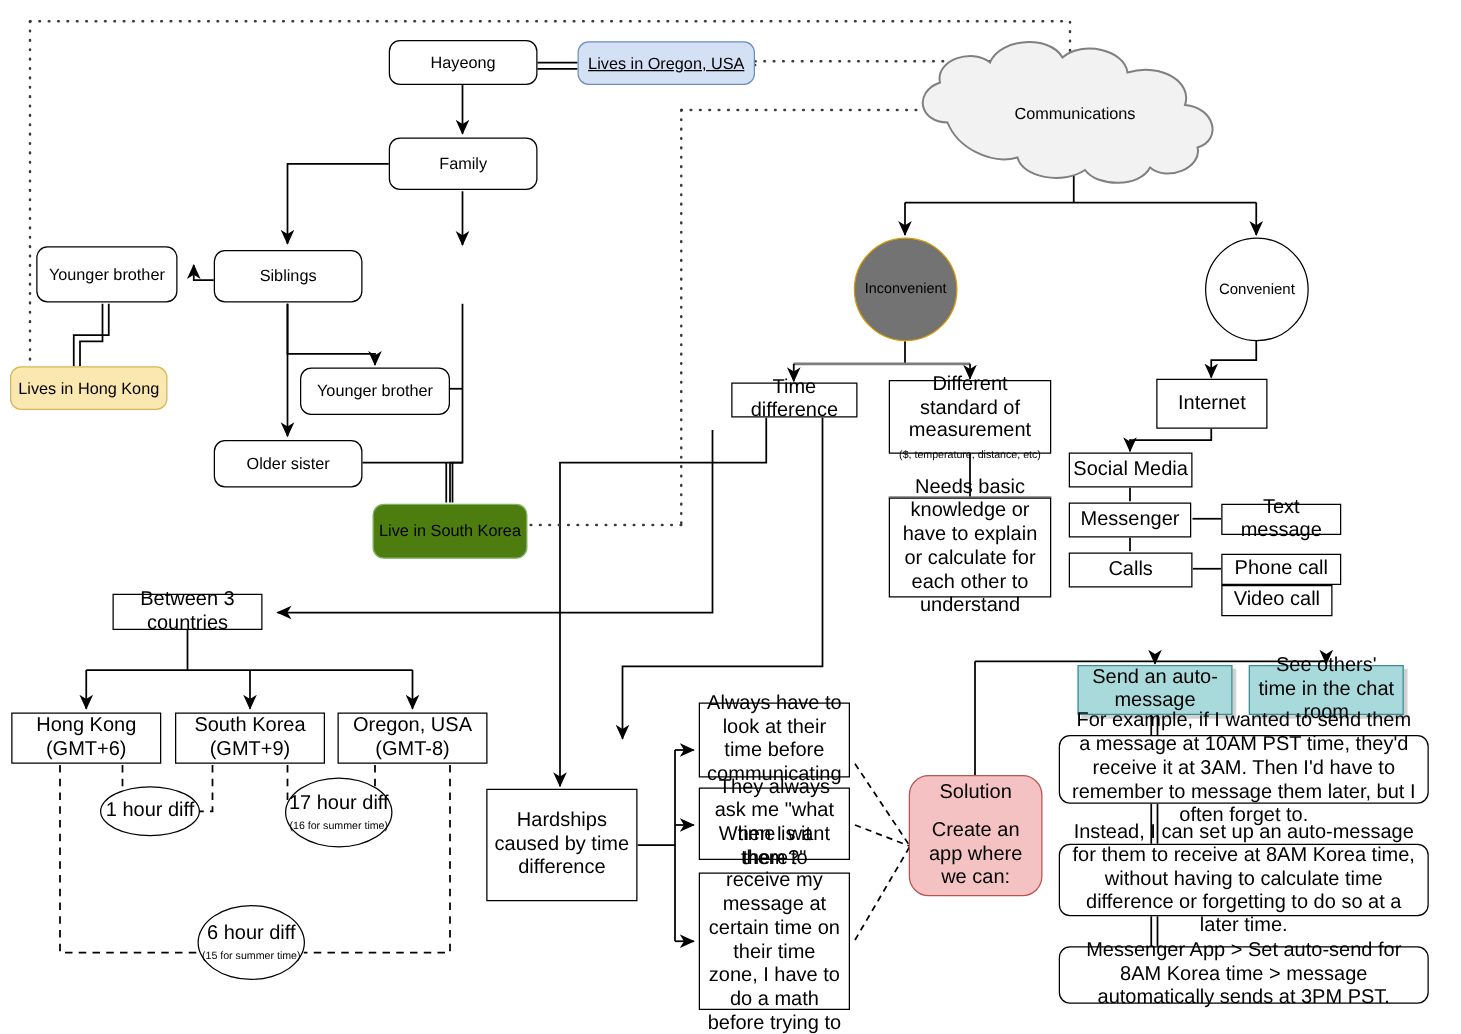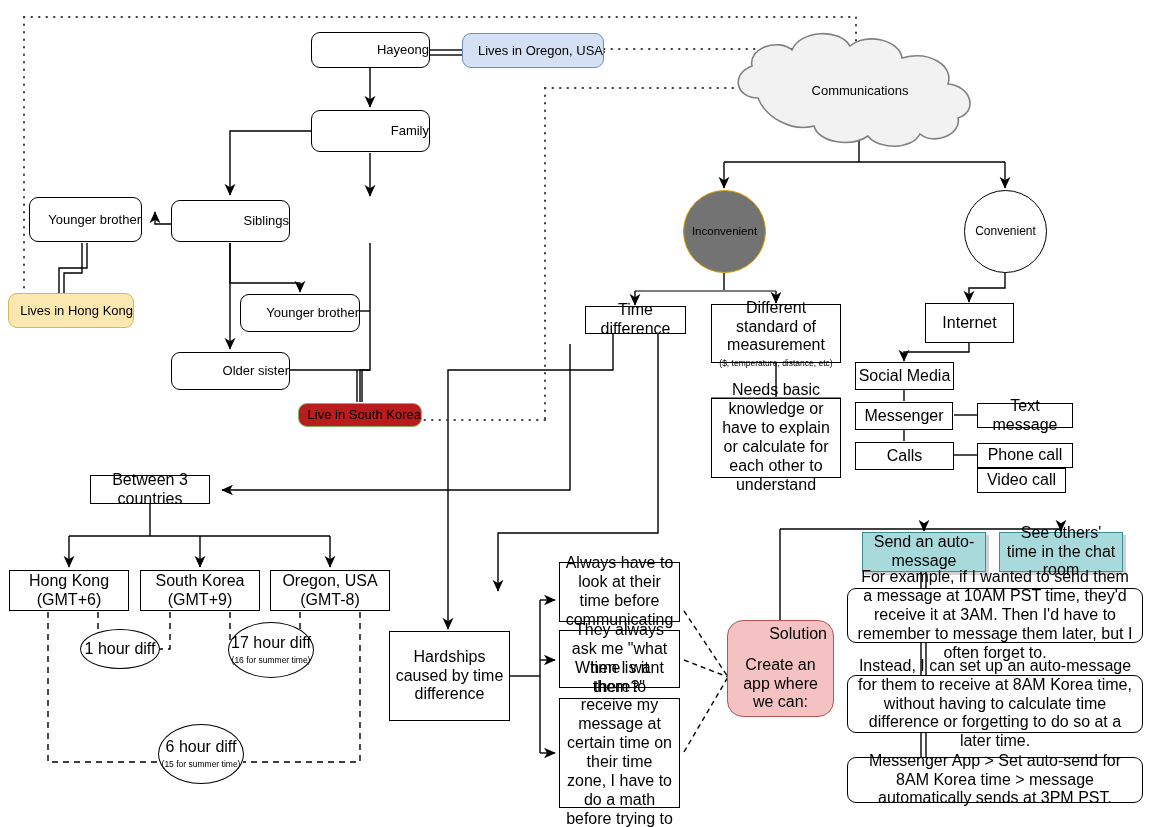--- a/index.html
+++ b/index.html
@@ -3,21 +3,21 @@
 <meta charset="utf-8">
 <style>
   html,body{margin:0;padding:0;background:#ffffff;}
   body{width:1169px;height:827px;position:relative;
        font-family:"Liberation Sans","DejaVu Sans",sans-serif;color:#000;}
   #stage{position:absolute;left:0;top:0;width:1169px;height:827px;overflow:hidden;}
   svg.layer{position:absolute;left:0;top:0;width:1169px;height:827px;pointer-events:none;}
   .node{position:absolute;box-sizing:border-box;display:flex;flex-direction:column;
         align-items:center;justify-content:center;text-align:center;
         border:1.4px solid #000;background:#fff;font-size:13px;line-height:1.18;}
-  .rnd{border-radius:9px;align-items:flex-end;}
+  .rnd{border-radius:9px;}
   .sq{border-radius:0;}
   .sub{font-size:8.5px;margin-top:3px;}
   .ell{position:absolute;box-sizing:border-box;display:flex;flex-direction:column;
        align-items:center;justify-content:center;text-align:center;
        border:1.4px solid #000;border-radius:50%;background:#fff;font-size:13px;line-height:1.15;}
   .cloud{position:absolute;display:flex;align-items:center;justify-content:center;
          font-size:13px;text-align:center;}
   .cloud span{position:relative;z-index:2;}
   .shadow{box-shadow:3px 3px 0 0 rgba(0,0,0,0.18);}
   .t12{font-size:16px;}
@@ -157,21 +157,21 @@
                C912,150 878,150 868,136
                C850,148 818,142 814,126
                C792,132 766,118 758,98 Z" fill="#f2f2f2" stroke="#808080" stroke-width="1.6"></path>
     </g>
   </svg>
 
   <div class="node rnd" style="left:311px;top:32px;width:119px;height:36px;">
     <span>Hayeong</span>
   </div>
 
-  <div class="node rnd" style="left:462px;top:33px;width:142px;height:35px;background:#d4e1f5;border-color:#6c8ebf;">
+  <div class="node rnd" style="left:462px;top:33px;width:142px;height:35px;background:#d4e1f5;border-color:#6c8ebf;text-decoration:underline;">
     <span>Lives in Oregon, USA</span>
   </div>
 
   <div class="node rnd" style="left:311px;top:110px;width:119px;height:42px;">
     <span>Family</span>
   </div>
 
   <div class="node rnd" style="left:171px;top:200px;width:119px;height:42px;">
     <span>Siblings</span>
   </div>
@@ -186,21 +186,21 @@
   </div>
 
   <div class="node rnd" style="left:240px;top:294px;width:120px;height:38px;">
     <span>Younger brother</span>
   </div>
 
   <div class="node rnd" style="left:171px;top:352px;width:119px;height:38px;">
     <span>Older sister</span>
   </div>
 
-  <div class="node rnd" style="left:298px;top:403px;width:124px;height:24px;background:#b91c1c;border-color:#82b366;">
+  <div class="node rnd" style="left:298px;top:403px;width:124px;height:44px;background:#4d7c0f;border-color:#82b366;">
     <span>Live in South Korea</span>
   </div>
 
   <div class="cloud" style="left:790px;top:78px;width:140px;height:24px;">
     <span>Communications</span>
   </div>
 
   <div class="ell" style="left:683px;top:190px;width:83px;height:83px;background:#737373;border-color:#d79b00;">
     <span style="font-size:11.5px;">Inconvenient</span>
   </div>

